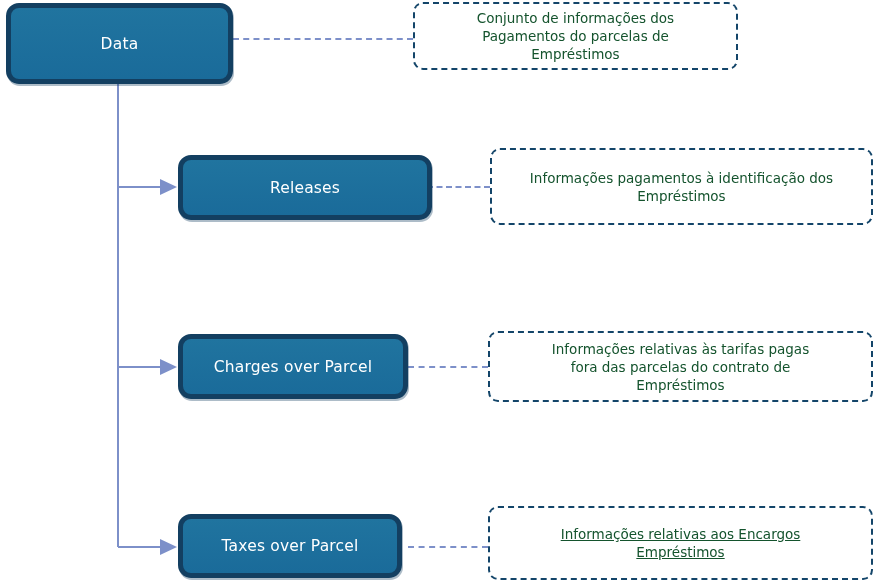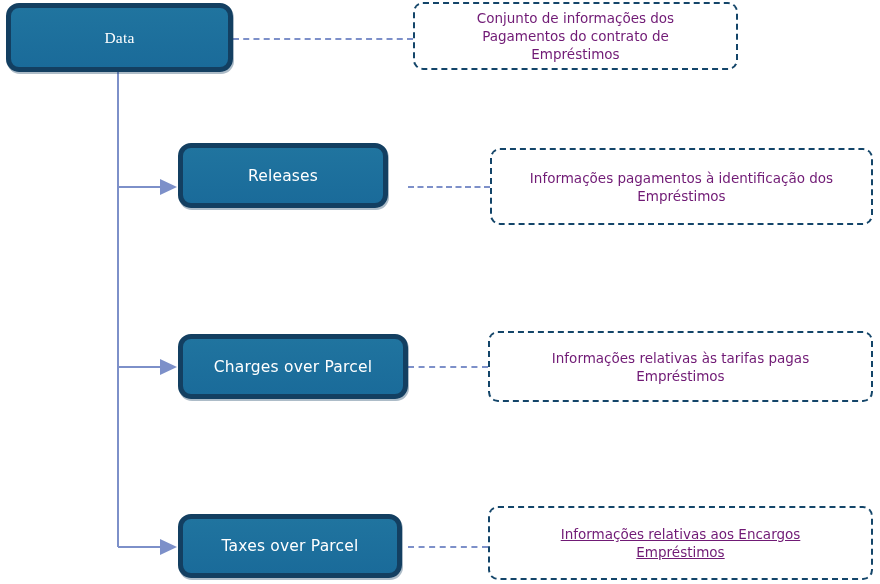--- a/index.html
+++ b/index.html
@@ -31,21 +31,21 @@
 
   
   .note {
     position: absolute;
     border: 2px dashed #134569;
     border-radius: 10px;
     display: flex;
     flex-direction: column;
     align-items: center;
     justify-content: center;
-    color: #701a75;
+    color: #14532d;
     font-size: 13.5px;
     line-height: 18px;
     text-align: center;
     background: #ffffff;
   }
   .note .line { display: block; white-space: nowrap; }
 
   
   .trunk {
     position: absolute;
@@ -85,49 +85,50 @@
   <div class="arrowhead" style="left:160px; top:359px;"></div>
 
   <div class="branch" style="left:118px; top:546px; width:44px;"></div>
   <div class="arrowhead" style="left:160px; top:539px;"></div>
 
   <div class="note-conn" style="left:233px; top:38px; width:180px;"></div>
   <div class="note-conn" style="left:408px; top:186px; width:82px;"></div>
   <div class="note-conn" style="left:408px; top:366px; width:80px;"></div>
   <div class="note-conn" style="left:408px; top:546px; width:80px;"></div>
 
-  <div class="node" style="left:6px; top:3px; width:227px; height:69px;font-family:Liberation Serif, serif;">
+  <div class="node" style="left:6px; top:3px; width:227px; height:81px;">
     <span>Data</span>
   </div>
 
-  <div class="node" style="left:178px; top:143px; width:210px; height:65px;">
+  <div class="node" style="left:178px; top:155px; width:254px; height:65px;">
     <span>Releases</span>
   </div>
 
   <div class="node" style="left:178px; top:334px; width:230px; height:65px;align-items:center;">
     <span>Charges over Parcel</span>
   </div>
 
   <div class="node" style="left:178px; top:514px; width:224px; height:64px;">
     <span>Taxes over Parcel</span>
   </div>
 
   <div class="note" style="left:413px; top:2px; width:325px; height:68px;">
     <span class="line">Conjunto de informações dos</span>
-    <span class="line">Pagamentos do contrato de</span>
+    <span class="line">Pagamentos do parcelas de</span>
     <span class="line">Empréstimos</span>
   </div>
 
   <div class="note" style="left:490px; top:148px; width:383px; height:77px;">
     <span class="line">Informações pagamentos à identificação dos</span>
     <span class="line">Empréstimos</span>
   </div>
 
   <div class="note" style="left:488px; top:331px; width:385px; height:71px;justify-content:center;">
     <span class="line">Informações relativas às tarifas pagas</span>
+    <span class="line">fora das parcelas do contrato de</span>
     <span class="line">Empréstimos</span>
   </div>
 
   <div class="note" style="left:488px; top:506px; width:385px; height:74px;text-decoration:underline;">
     <span class="line">Informações relativas aos Encargos</span>
     <span class="line">Empréstimos</span>
   </div>
 
 </div>
 

